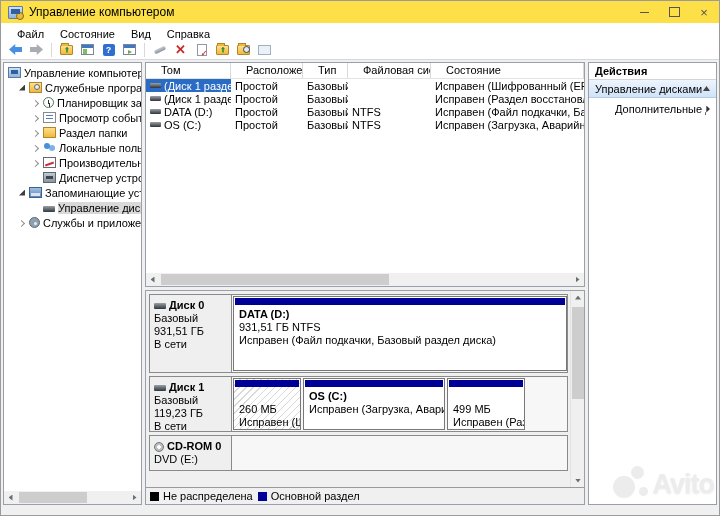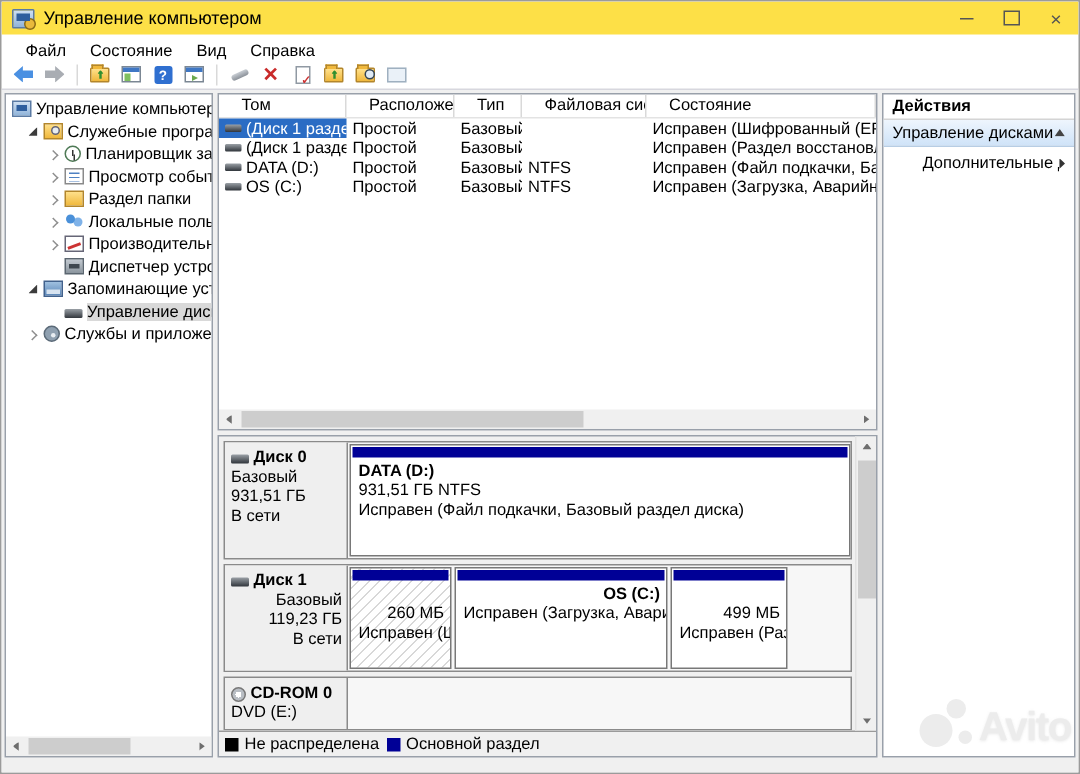--- a/index.html
+++ b/index.html
@@ -367,21 +367,21 @@
                 <div class="pband"></div>
                 <div class="pbody">
                   <div class="ptitle">DATA (D:)</div>
                   <div>931,51 ГБ NTFS</div>
                   <div>Исправен (Файл подкачки, Базовый раздел диска)</div>
                 </div>
               </div>
             </div>
           </div>
 
-          <div class="disk-box" style="height:72px;text-align:right;">
+          <div class="disk-box" style="height:56px;">
             <div class="dlabel">
               <div class="dl-head">
                   <span class="dl-ico"></span>
                   <span>Диск 1</span>
                 </div>
               <div>Базовый</div>
               <div>119,23 ГБ</div>
               <div>В сети</div>
             </div>
             <div class="parts">

